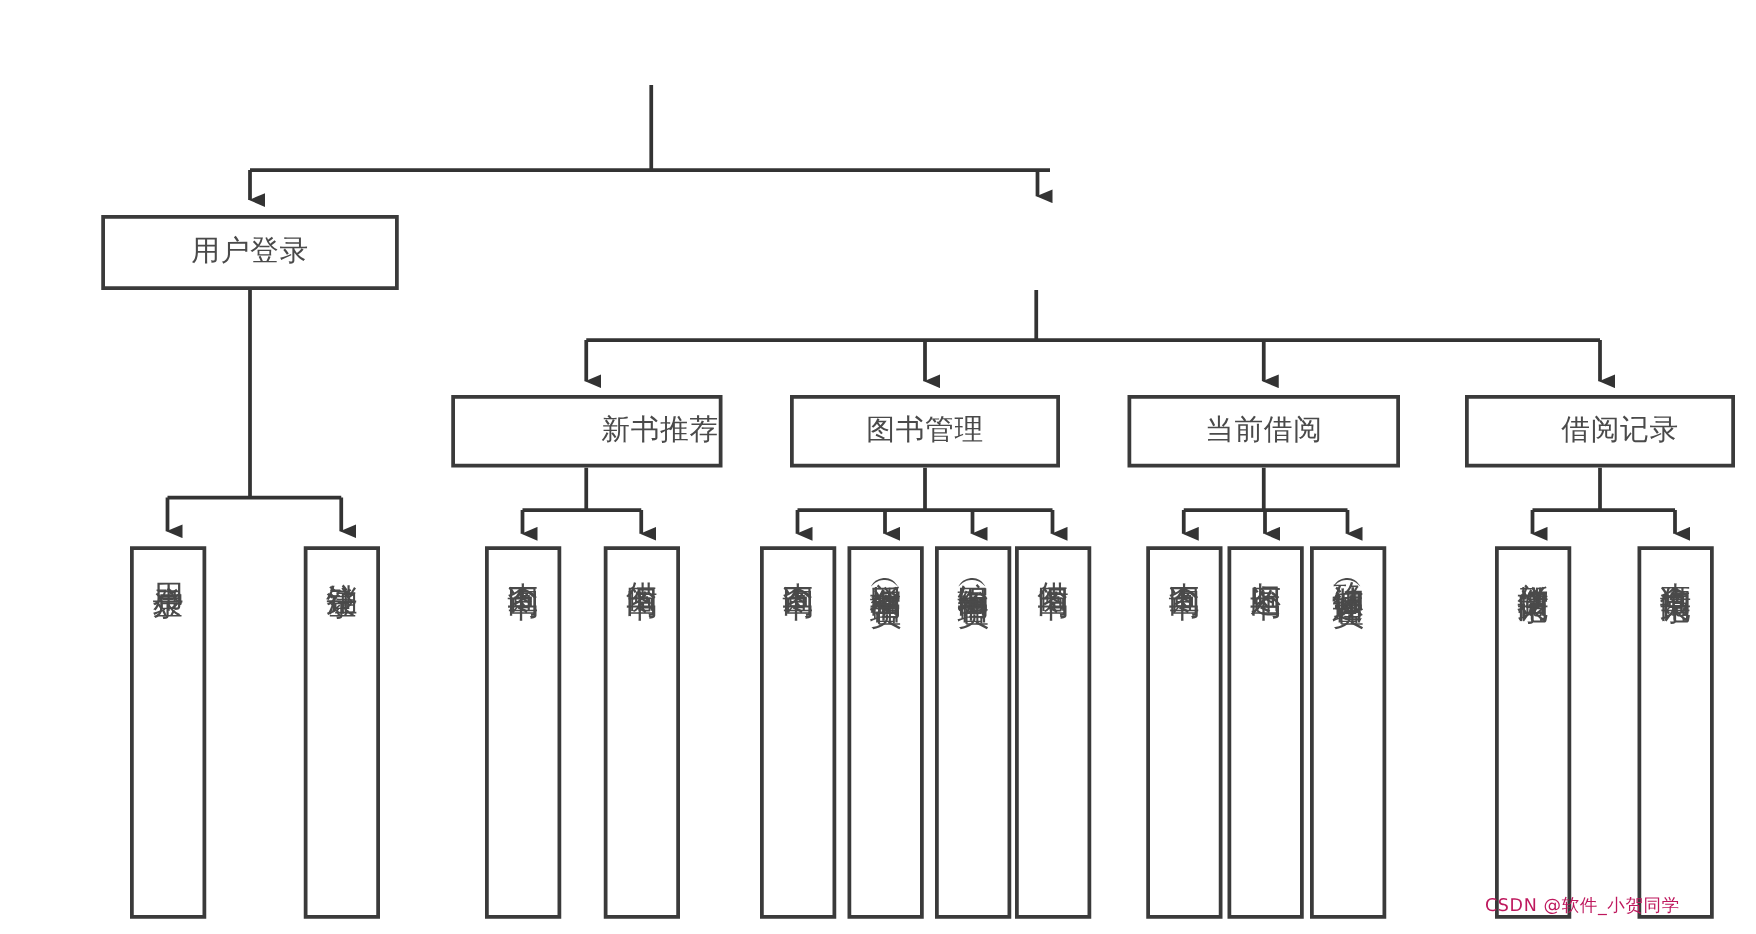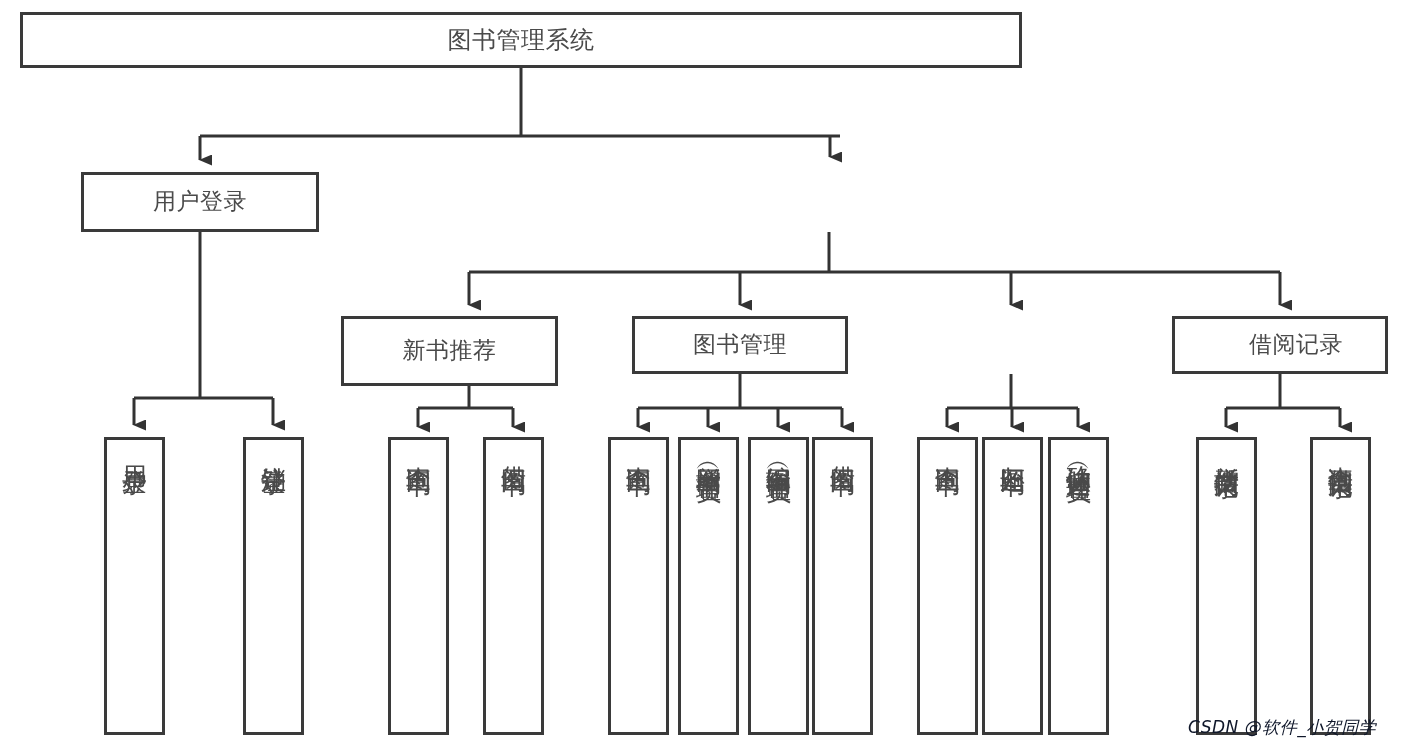--- a/index.html
+++ b/index.html
@@ -60,25 +60,24 @@
   .node.leaf .label {
     writing-mode: vertical-rl;
     text-orientation: upright;
     font-size: 25px;
     line-height: 1.0;
     letter-spacing: 2px;
     white-space: nowrap;
   }
   .watermark {
     position: absolute;
-    color: #0f172a;
-    font-size: 17px;
+    color: #be185d;
+    font-size: 14px;
     white-space: nowrap;
     letter-spacing: 0.5px;
-    font-style: italic;
   }
 </style>
 </head>
 <body>
 
 <div id="canvas">
 
   <svg id="wires" viewBox="0 0 1405 747">
     <defs>
       <marker id="arr" markerWidth="11" markerHeight="13" refX="5.5" refY="12" orient="auto" markerUnits="userSpaceOnUse">
@@ -122,33 +121,33 @@
       <path d="M 1012,408 L 1012,427" marker-end="url(#arr)"></path>
       <path d="M 1078,408 L 1078,427" marker-end="url(#arr)"></path>
 
       <path d="M 1280,374 L 1280,408"></path>
       <path d="M 1226,408 L 1340,408"></path>
       <path d="M 1226,408 L 1226,427" marker-end="url(#arr)"></path>
       <path d="M 1340,408 L 1340,427" marker-end="url(#arr)"></path>
     </g>
   </svg>
 
-  <div class="node horiz root" style="left:20px; top:12px; width:1002px; height:56px;">
-    <span class="label">图书管理系统</span>
-  </div>
 
   <div class="node horiz" style="left:81px; top:172px; width:238px; height:60px;">
     <span class="label">用户登录</span>
   </div>
 
-  <div class="node horiz" style="left:341px; top:316px; width:217px; height:70px;">
+  <div class="node horiz" style="left:361px; top:316px; width:217px; height:58px;justify-content:flex-end;">
     <span class="label">新书推荐</span>
   </div>
   <div class="node horiz" style="left:632px; top:316px; width:216px; height:58px;">
     <span class="label">图书管理</span>
+  </div>
+  <div class="node horiz" style="left:902px; top:316px; width:218px; height:58px;">
+    <span class="label">当前借阅</span>
   </div>
   <div class="node horiz" style="left:1172px; top:316px; width:216px; height:58px;padding-left:32px;">
     <span class="label">借阅记录</span>
   </div>
 
   <div class="node leaf" style="left:104px; top:437px; width:61px; height:298px;">
     <span class="label">用户登录</span>
   </div>
   <div class="node leaf" style="left:243px; top:437px; width:61px; height:298px;">
     <span class="label">注销登录</span>

